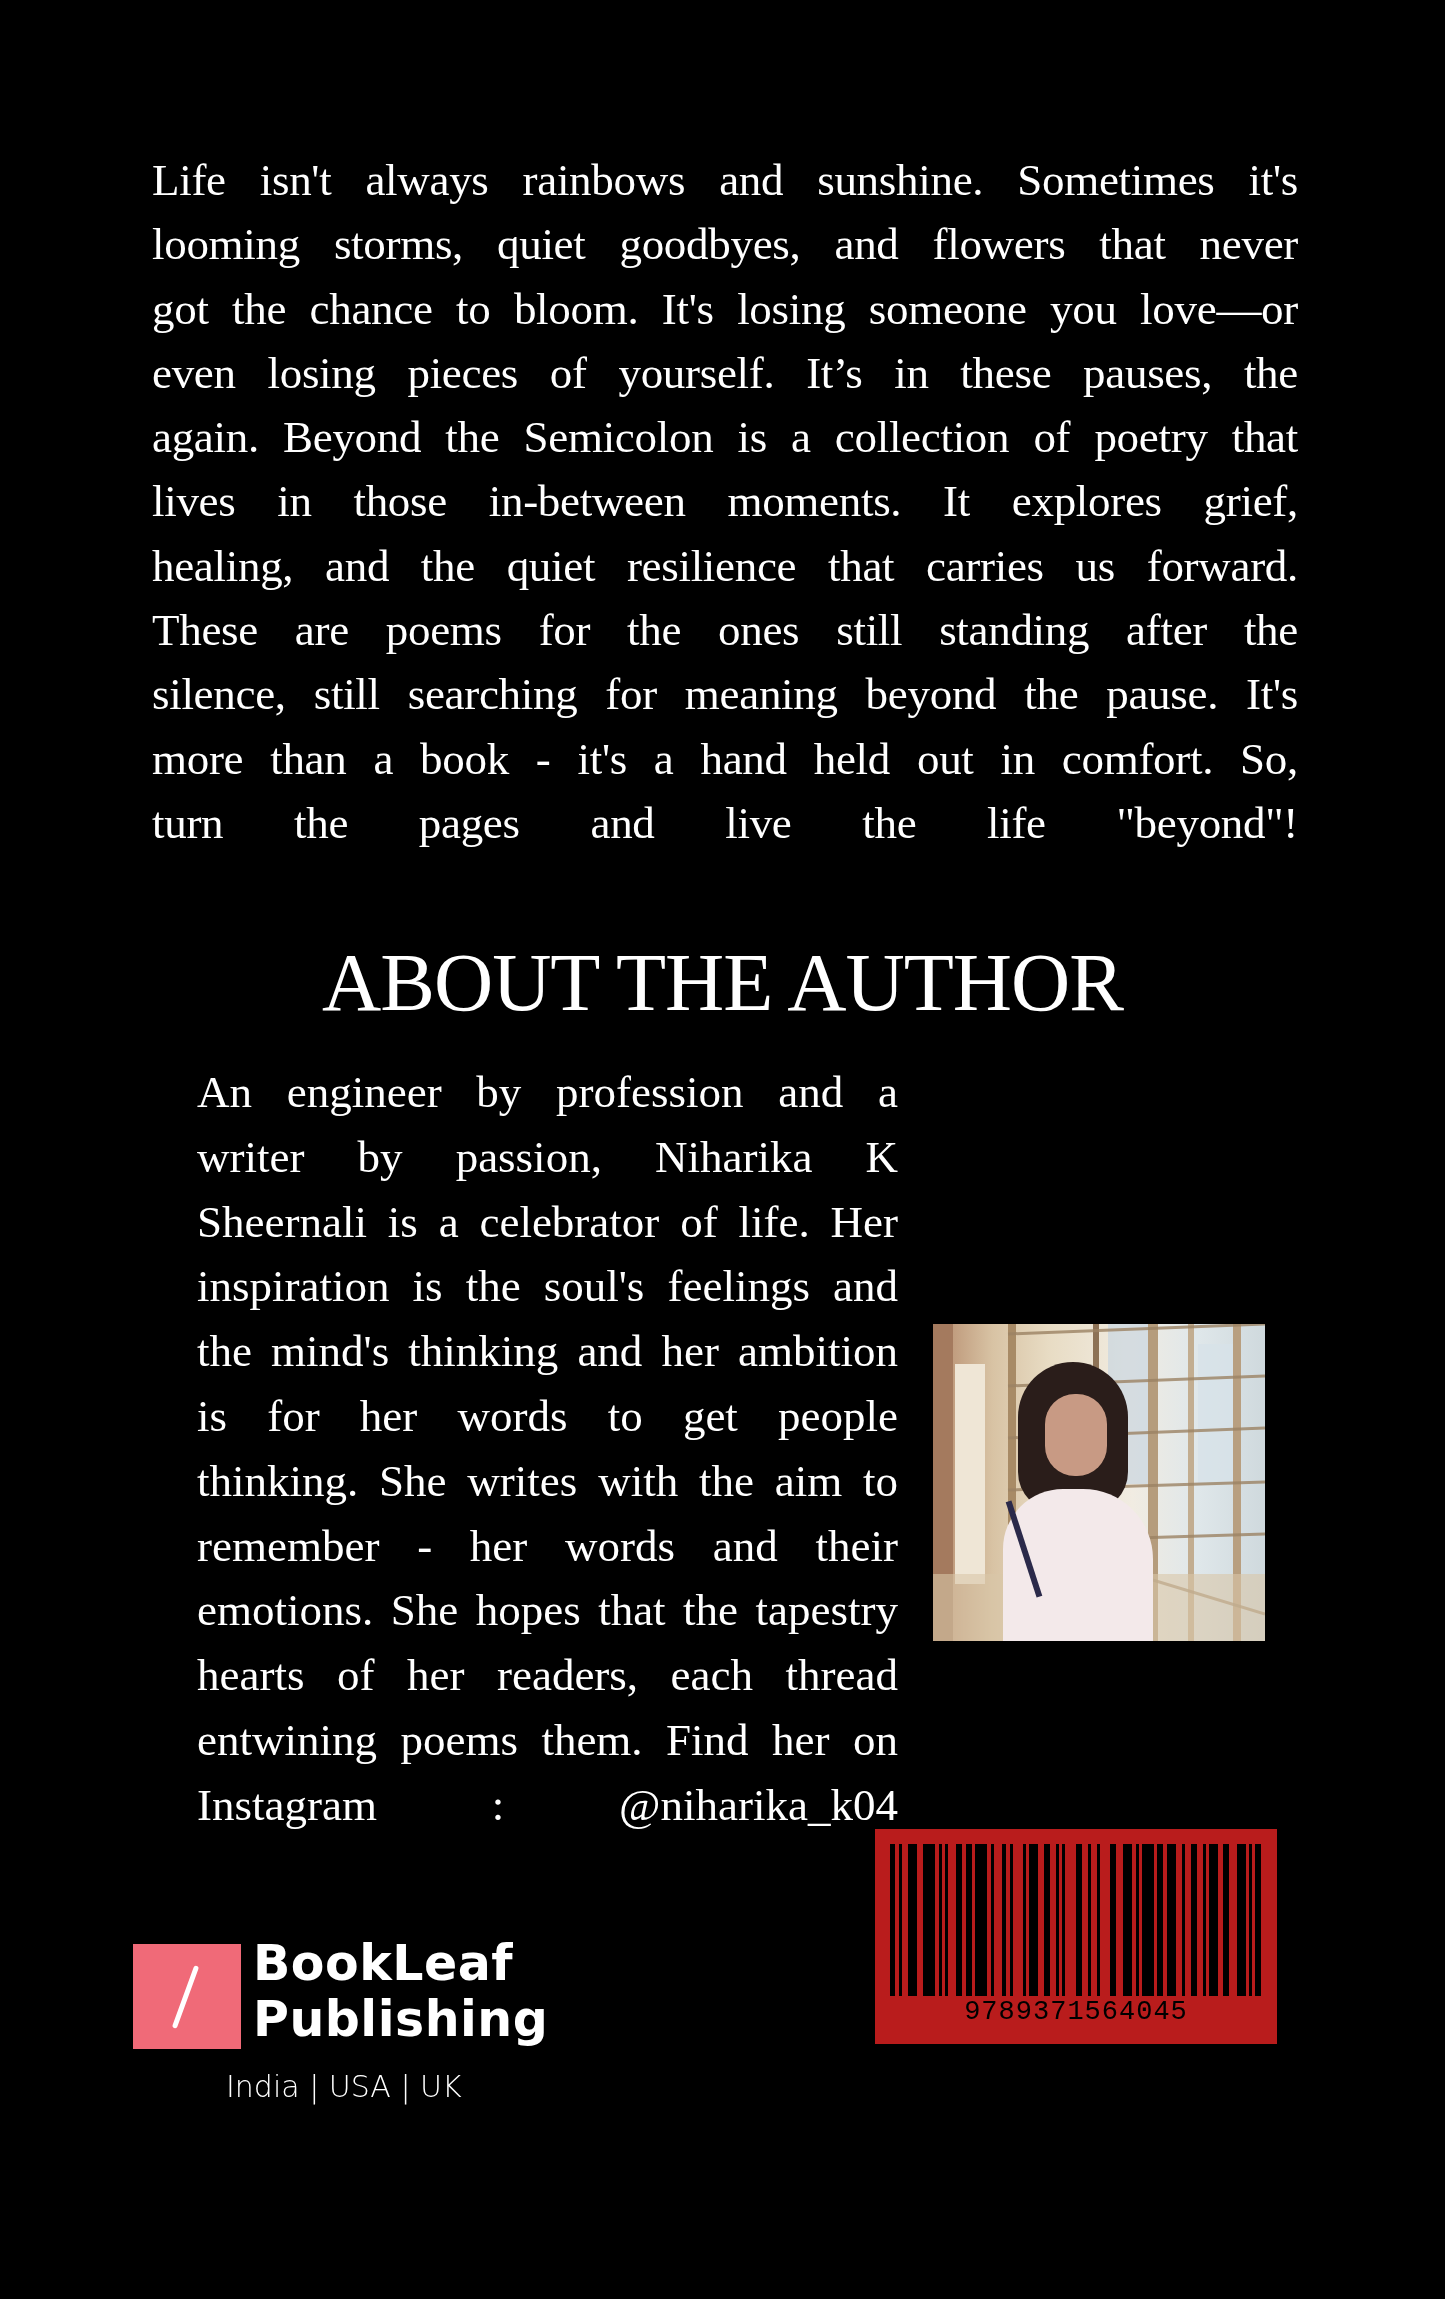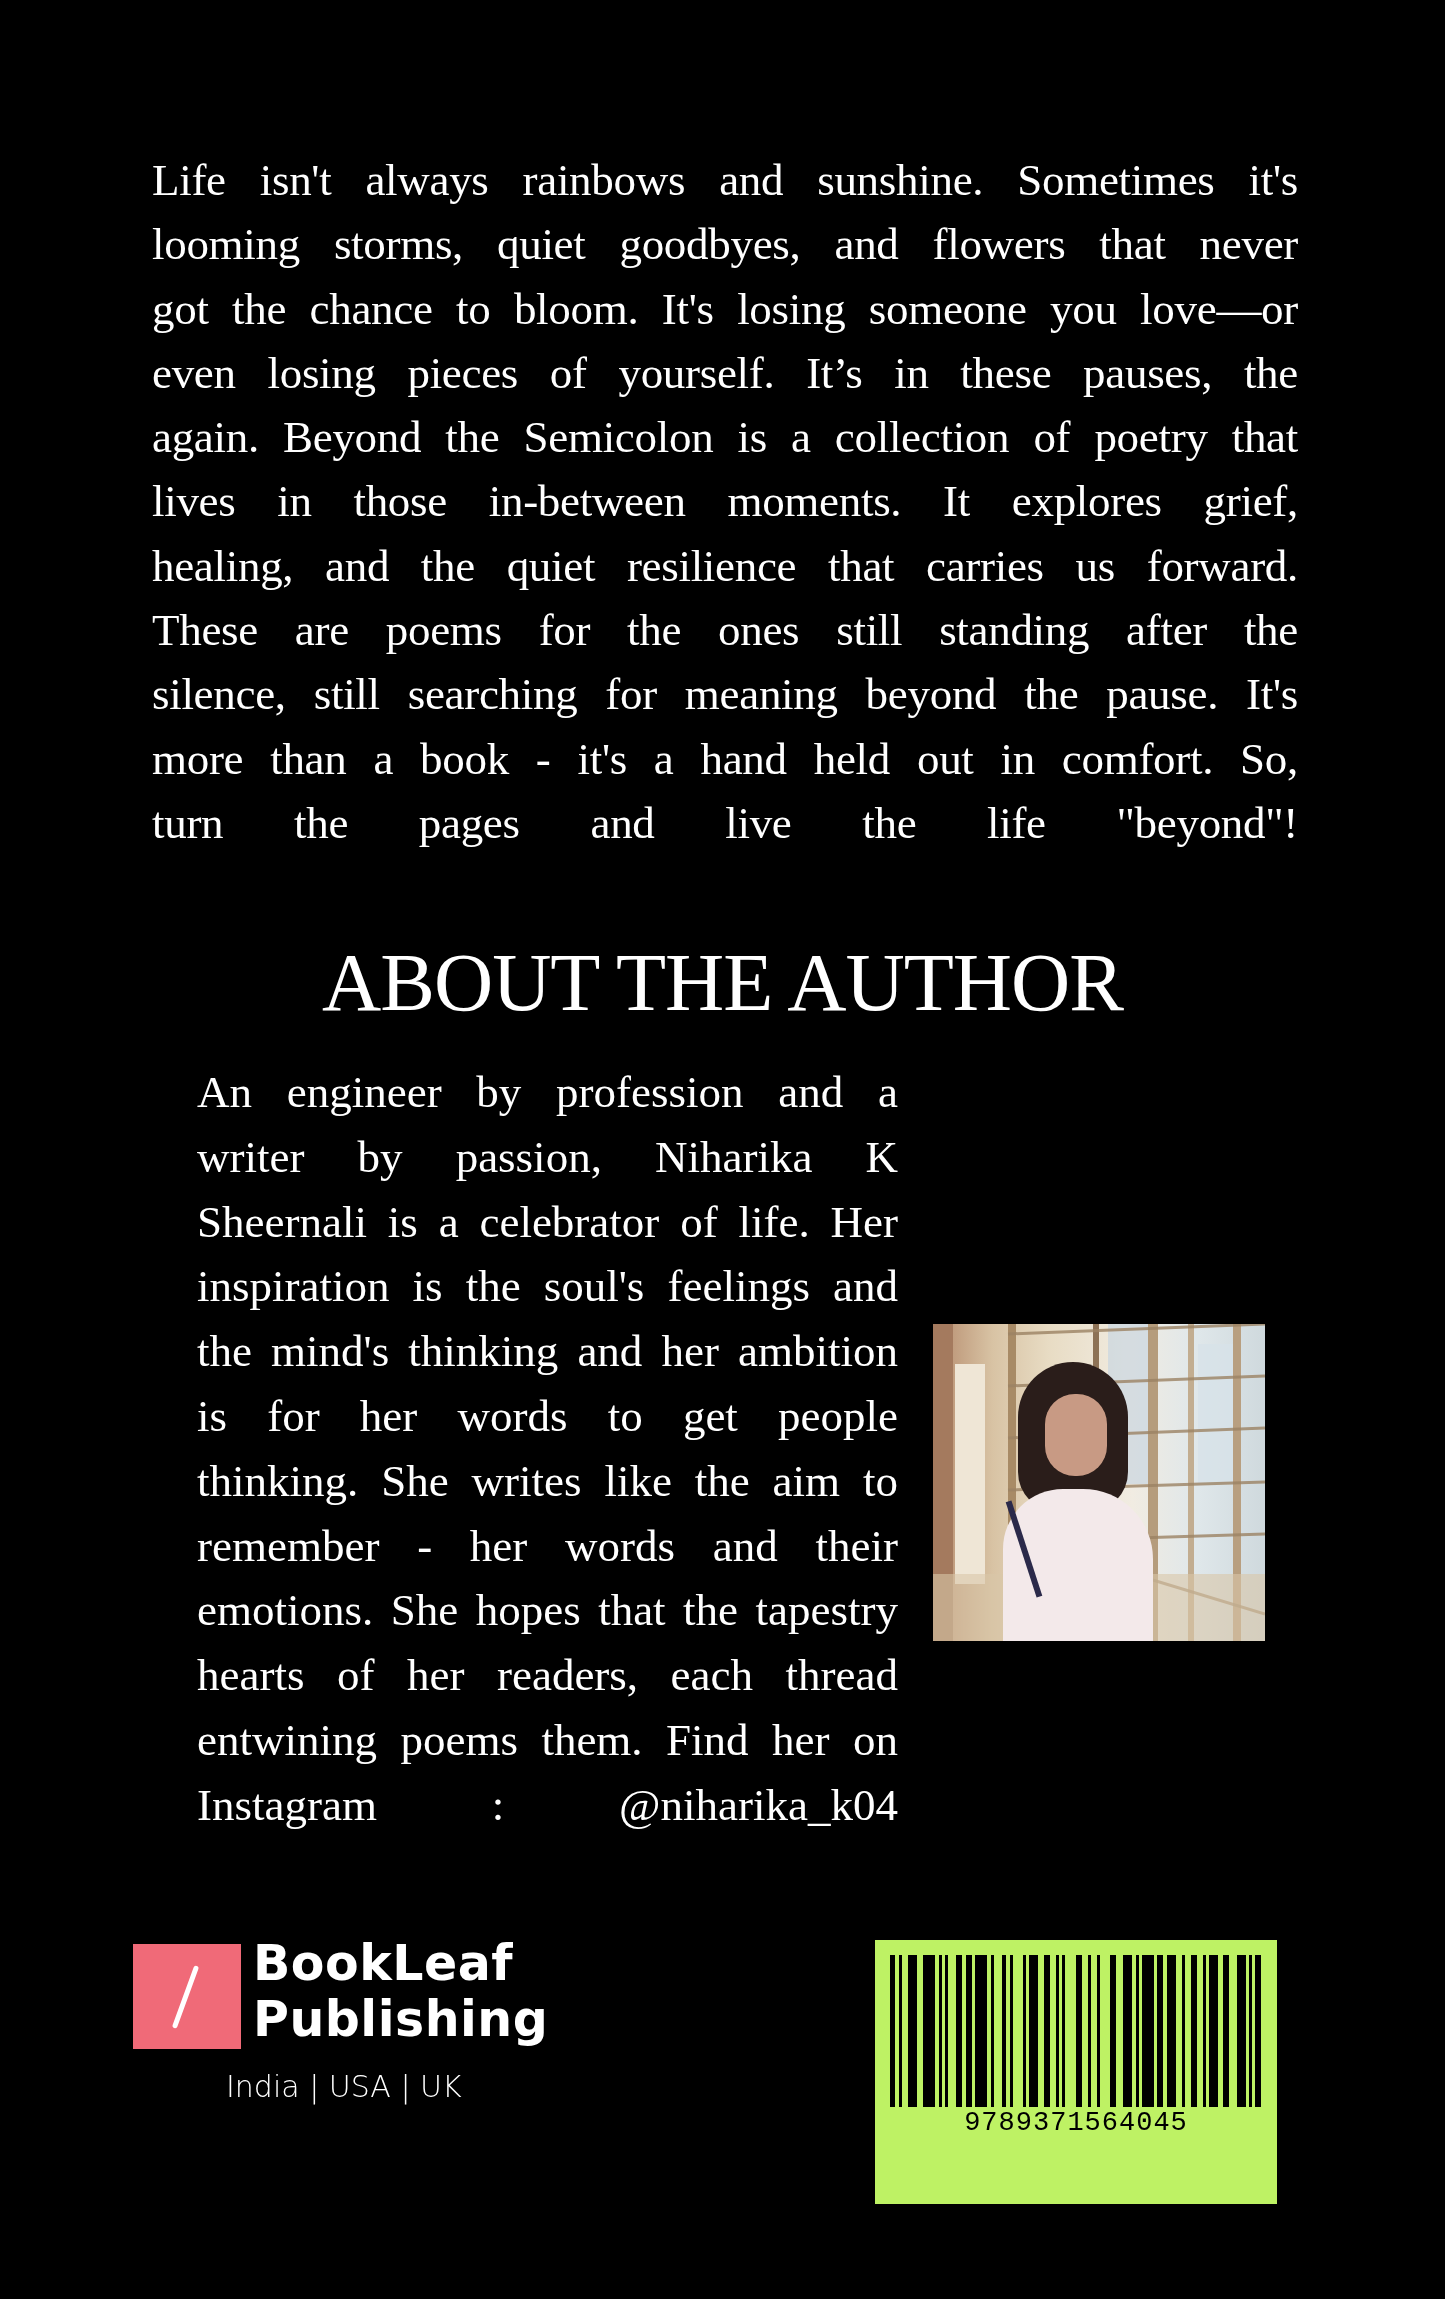--- a/index.html
+++ b/index.html
@@ -43,21 +43,21 @@
       position: absolute; left: 120px; top: -8px; font-family: "DejaVu Sans", sans-serif;
       font-weight: 700; font-size: 49px; line-height: 56px; color: #fff; white-space: nowrap;
       letter-spacing: 0.5px;
     }
     .pub-name span { display: block; }
     .pub-regions {
       position: absolute; left: 93px; top: 125px; font-family: "DejaVu Sans", sans-serif;
       font-size: 30px; color: #fff; white-space: nowrap; font-weight: 300;
     }
     .barcode-box {
-      position: absolute; left: 875px; top: 1940px; width: 402px; height: 264px; background: #bef264;
+      position: absolute; left: 875px; top: 1829px; width: 402px; height: 215px; background: #b91c1c;
     }
     .barcode-bars { position: absolute; left: 15px; top: 15px; width: 372px; height: 152px; }
     .barcode-number {
       position: absolute; left: 0; width: 100%; top: 168px; text-align: center;
       font-family: "Liberation Mono", monospace; font-size: 27px; color: #000; letter-spacing: 1px;
     }
   </style>
 </head>
 <body>
 
@@ -77,21 +77,21 @@
 
 <div class="heading">ABOUT THE AUTHOR</div>
 
 <div class="author-bio">
   <span class="line">An engineer by profession and a</span>
   <span class="line">writer by passion, Niharika K</span>
   <span class="line">Sheernali is a celebrator of life. Her</span>
   <span class="line">inspiration is the soul's feelings and</span>
   <span class="line">the mind's thinking and her ambition</span>
   <span class="line">is for her words to get people</span>
-  <span class="line">thinking. She writes like the aim to</span>
+  <span class="line">thinking. She writes with the aim to</span>
   <span class="line">remember - her words and their</span>
   <span class="line">emotions. She hopes that the tapestry</span>
   <span class="line">hearts of her readers, each thread</span>
   <span class="line">entwining poems them. Find her on</span>
   <span class="line">Instagram : @niharika_k04</span>
 </div>
 
 <div class="photo" title="Author photo: woman in white outfit standing by a sunlit window">
   <svg class="bars" width="332" height="317" viewBox="0 0 332 317">
     <rect x="0" y="0" width="20" height="317" fill="#a47a5e"></rect>

